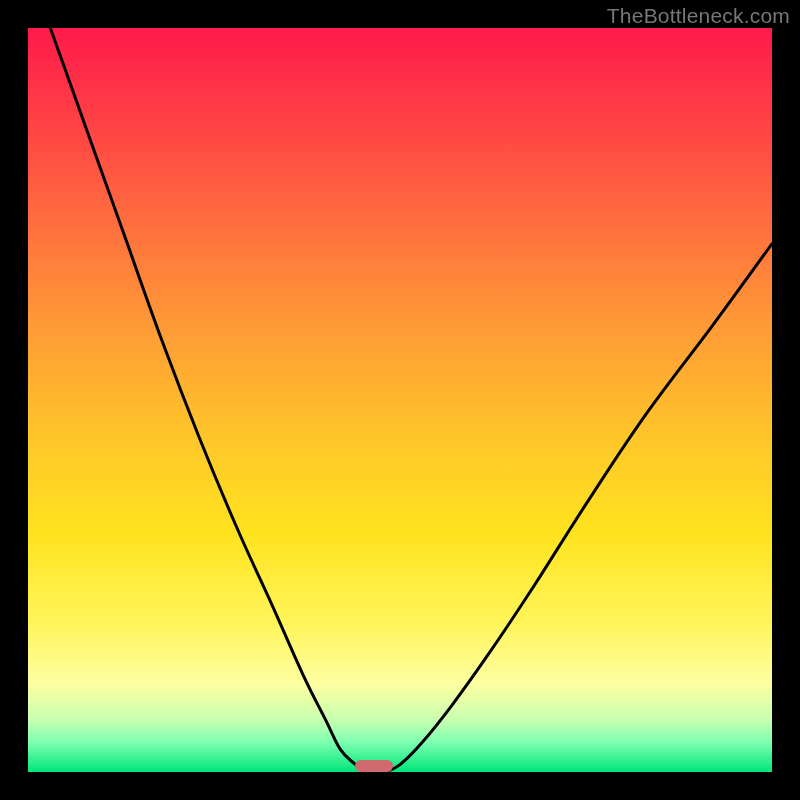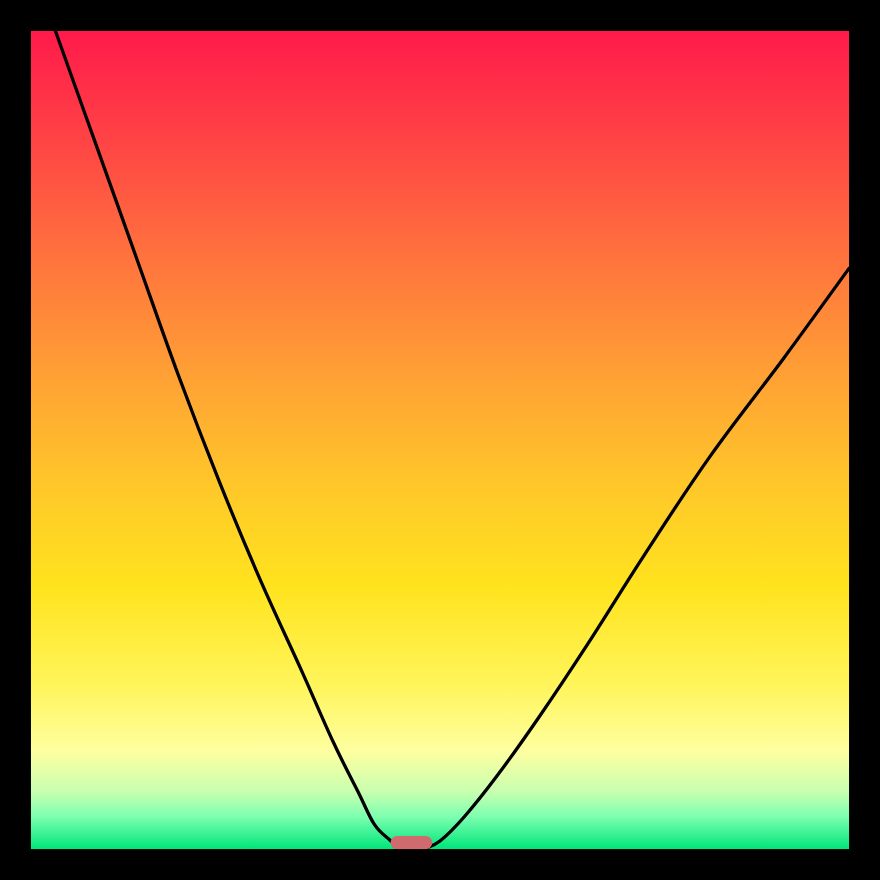--- a/index.html
+++ b/index.html
@@ -68,20 +68,21 @@
   .marker {
     position: absolute;
     background: #cf6b6e;
     border-radius: 6px;
   }
 </style>
 </head>
 <body>
 
 <div class="frame">
+  <div class="watermark">TheBottleneck.com</div>
 
   <div class="plot-area">
     <div class="gradient-bg"></div>
 
     <svg class="curve" viewBox="0 0 744 744" preserveAspectRatio="none">
       <path id="curve-left" fill="none" stroke="#000" stroke-width="3" stroke-linecap="round" d="M 22.32 0 C 29.02 18.75, 46.13 66.66, 59.52 104.16 C 72.91 141.66, 83.33 170.82, 96.72 208.32 C 110.11 245.82, 120.53 276.32, 133.92 312.48 C 147.31 348.64, 157.73 375.72, 171.12 409.20 C 184.51 442.68, 194.93 467.68, 208.32 498.48 C 221.71 529.28, 233.47 553.54, 245.52 580.32 C 257.57 607.10, 265.91 627.19, 275.28 647.28 C 284.65 667.37, 290.90 678.53, 297.60 691.92 C 304.30 705.31, 307.12 713.64, 312.48 721.68 C 317.84 729.72, 323.34 732.54, 327.36 736.56 C 331.38 740.58, 333.46 742.66, 334.80 744.00"></path>
       <path id="curve-right" fill="none" stroke="#000" stroke-width="3" stroke-linecap="round" d="M 357.12 744 C 359.80 742.66, 365.30 741.92, 372.00 736.56 C 378.70 731.20, 384.95 724.95, 394.32 714.24 C 403.69 703.53, 412.03 693.11, 424.08 677.04 C 436.13 660.97, 446.55 646.39, 461.28 624.96 C 476.01 603.53, 488.51 584.78, 505.92 558.00 C 523.33 531.22, 537.91 506.96, 558.00 476.16 C 578.09 445.36, 594.75 419.02, 617.52 386.88 C 640.29 354.74, 661.71 328.40, 684.48 297.60 C 707.25 266.80, 733.29 230.49, 744.00 215.76"></path>
     </svg>
 
     <div class="marker" id="marker" style="left: 327.36px; top: 732.096px; width: 37.2px; height: 11.904px;"></div>

